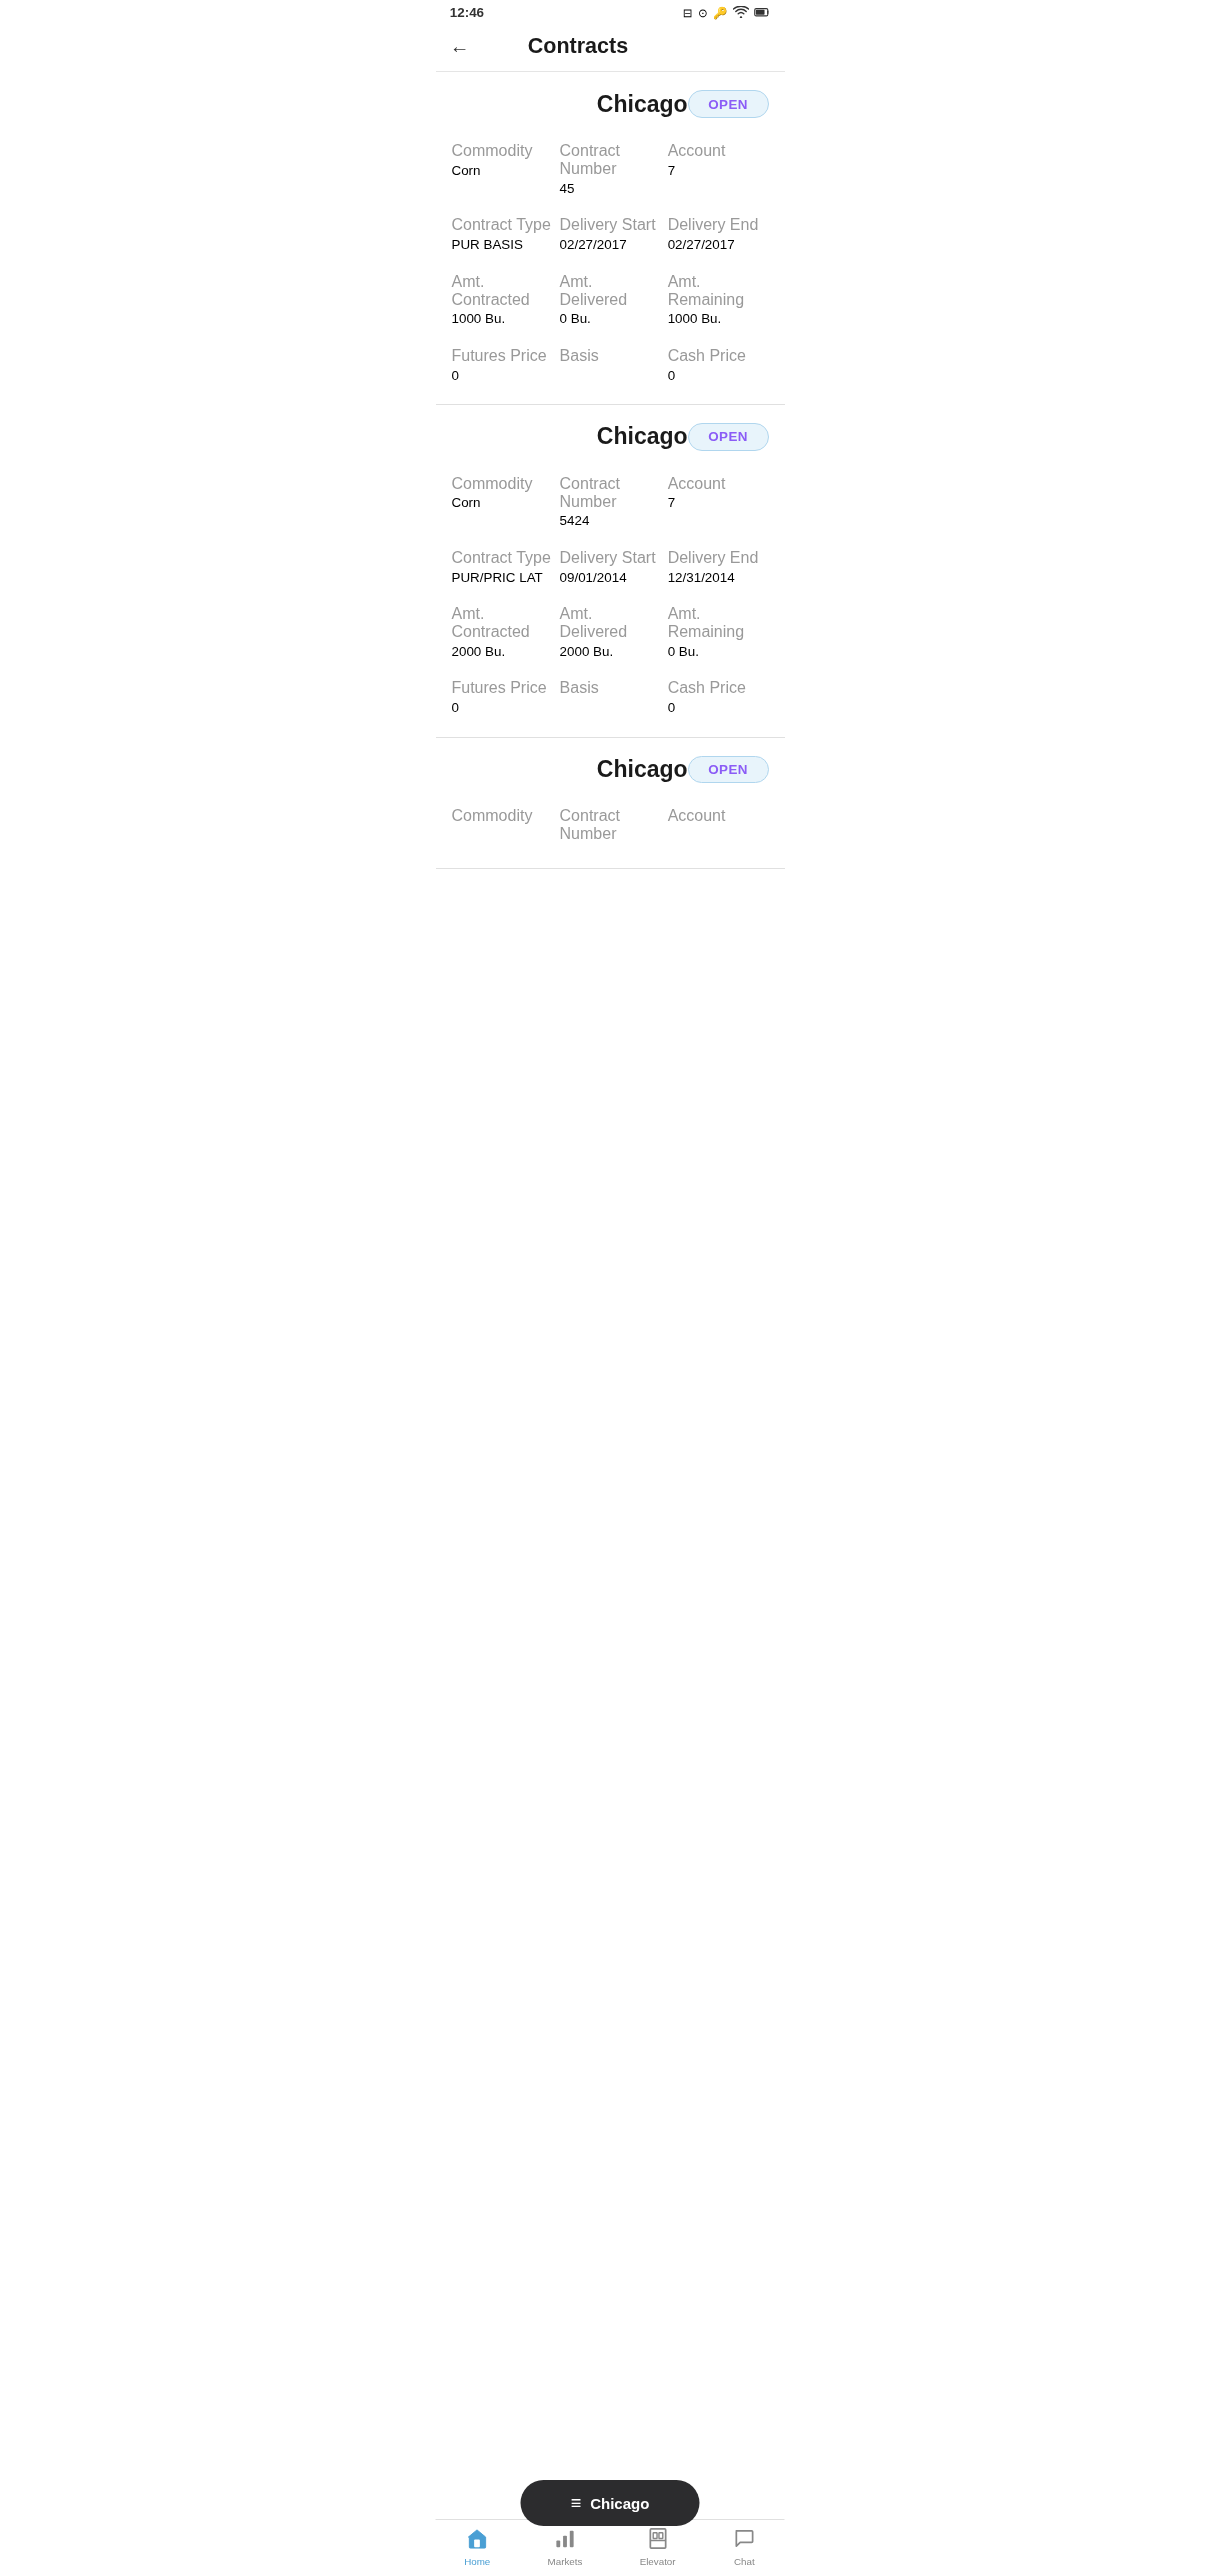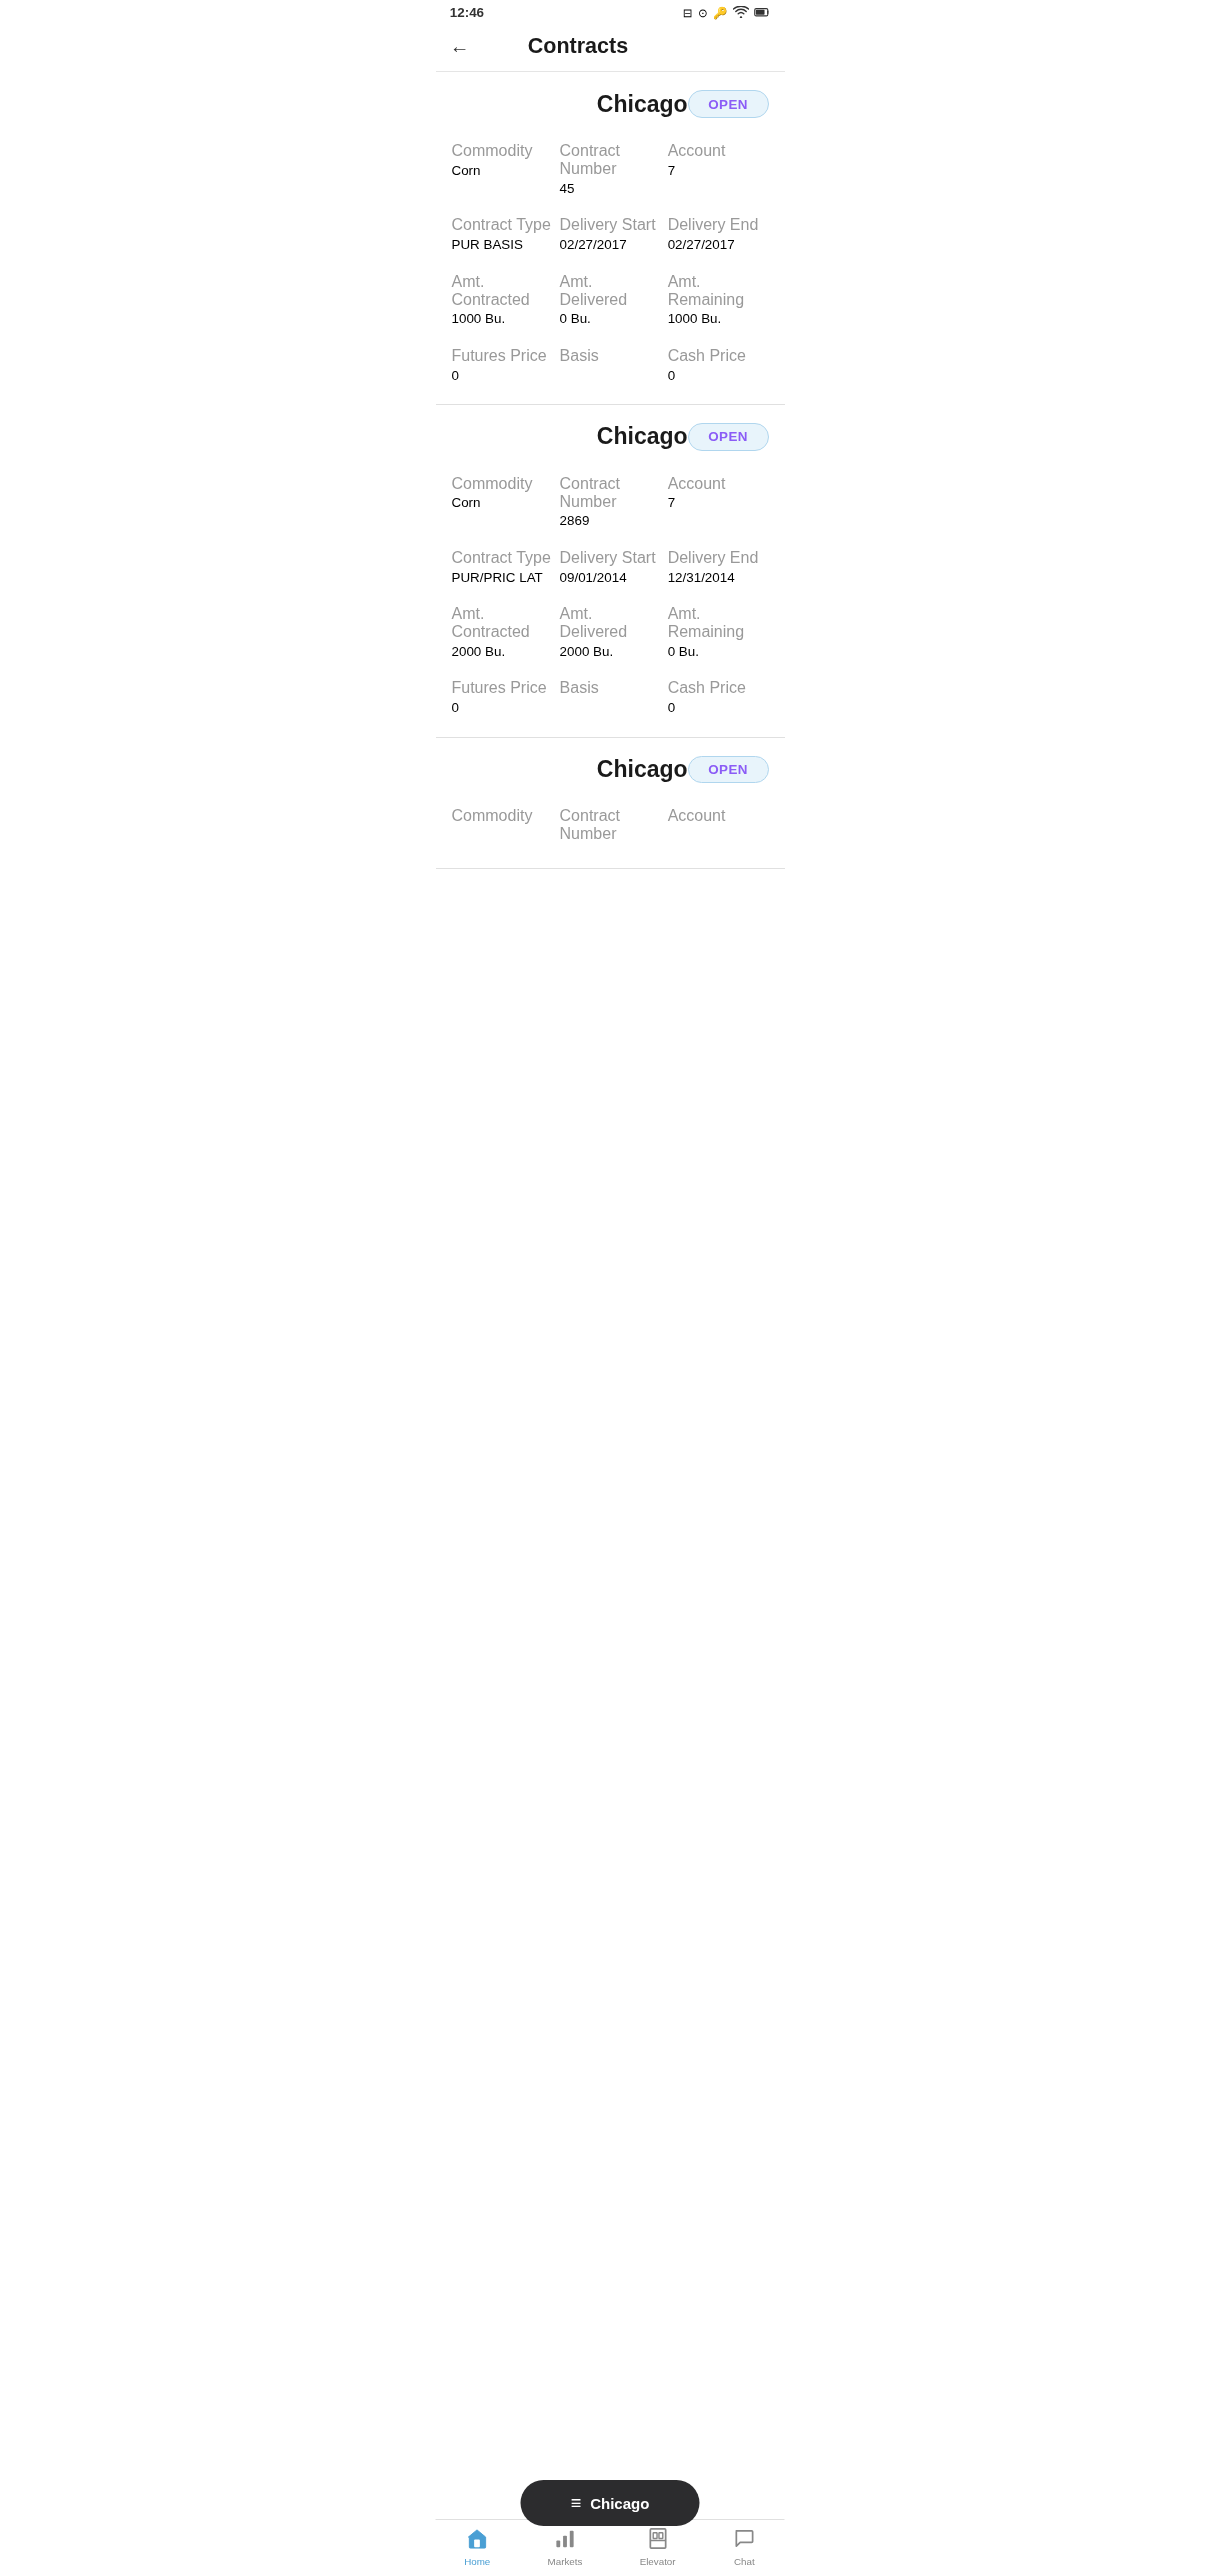--- a/index.html
+++ b/index.html
@@ -260,21 +260,21 @@
       <span class="card-location">Chicago</span>
       <span class="open-badge">OPEN</span>
     </div>
     <div class="field-grid">
       <div class="field-item">
         <div class="field-label">Commodity</div>
         <div class="field-value">Corn</div>
       </div>
       <div class="field-item">
         <div class="field-label">Contract Number</div>
-        <div class="field-value">2869</div>
+        <div class="field-value">5424</div>
       </div>
       <div class="field-item">
         <div class="field-label">Account</div>
         <div class="field-value">7</div>
       </div>
       <div class="field-item">
         <div class="field-label">Contract Type</div>
         <div class="field-value">PUR/PRIC LAT</div>
       </div>
       <div class="field-item">

